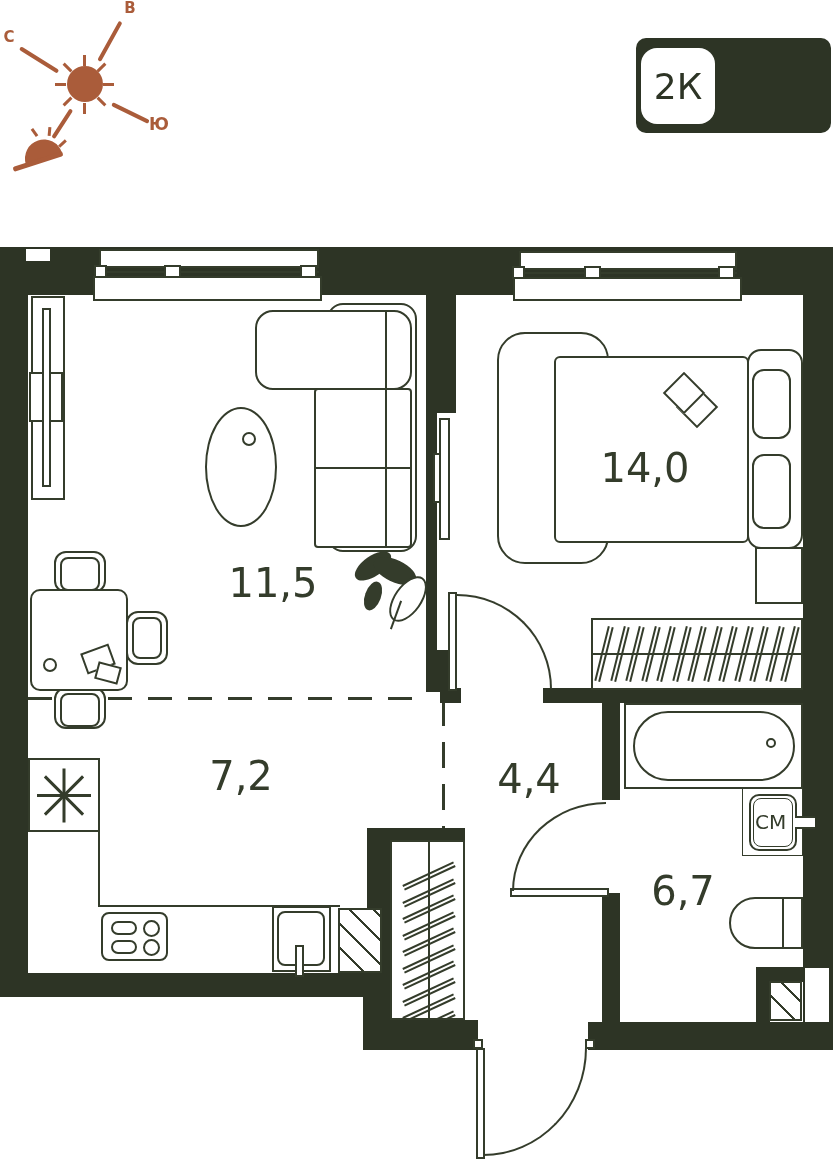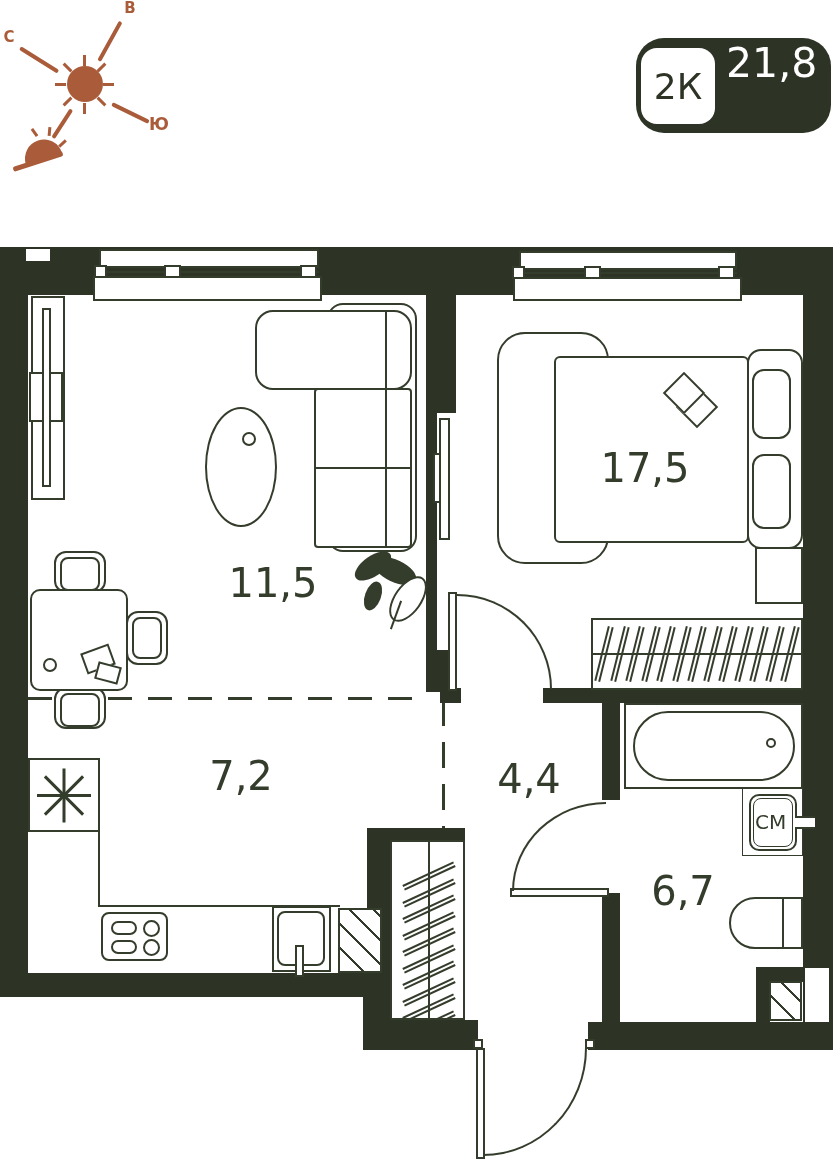--- a/index.html
+++ b/index.html
@@ -16,21 +16,21 @@
   .arc{position:absolute;box-sizing:border-box;}
   .hanger{position:absolute;width:2px;height:56px;border-left:2px solid var(--ink);
           border-right:2px solid var(--ink);box-sizing:content-box;}
   .hatch{position:absolute;background:#fff;border:2px solid var(--ink);box-sizing:border-box;
          background-image:repeating-linear-gradient(45deg,transparent 0 15px,var(--ink) 15px 17px);}
   .cline{position:absolute;height:4px;background:var(--accent);transform-origin:0 50%;border-radius:2px;}
   .clbl{position:absolute;color:var(--accent);font-weight:700;transform:translate(-50%,-50%);}
   .spike{position:absolute;width:3px;height:11px;background:var(--accent);}
   .dash-h{position:absolute;height:3px;background:repeating-linear-gradient(90deg,var(--ink) 0 24px,transparent 24px 40px);}
   .dash-v{position:absolute;width:3px;background:repeating-linear-gradient(180deg,var(--ink) 0 26px,transparent 26px 42px);}
-  .badge{position:absolute;left:636px;top:38px;width:195px;height:95px;background:var(--wall);border-radius:28px;}
+  .badge{position:absolute;left:636px;top:38px;width:195px;height:95px;background:var(--wall);border-radius:10px;}
   .badge .sq{position:absolute;left:5px;top:10px;width:74px;height:76px;background:#fff;border-radius:16px;
              display:flex;align-items:center;justify-content:center;font-size:36px;color:var(--wall);}
   .badge .nums{position:absolute;left:90px;top:3px;color:#fff;font-size:41px;line-height:44px;}
 </style>
 </head>
 <body>
 
 <div class="plan">
 
   <div>
@@ -59,21 +59,20 @@
       <div style="position:absolute;left:12px;top:159px;width:52px;height:5px;background:var(--accent);border-radius:2px;transform:rotate(-18deg);"></div>
       <div class="spike" style="left:33px;top:128px;height:9px;transform:rotate(-35deg);"></div>
       <div class="spike" style="left:48px;top:127px;height:9px;transform:rotate(5deg);"></div>
       <div class="spike" style="left:61px;top:139px;height:9px;transform:rotate(48deg);"></div>
     </div>
   </div>
 
   <div class="badge">
     <div class="sq">2К</div>
     <div class="nums">
-      <div>21,8</div>
     </div>
   </div>
 
   <div class="dash-h" style="left:28px;top:697px;width:398px;"></div>
   <div class="dash-v" style="left:442px;top:700px;height:128px;"></div>
 
   <div class="w" style="left:0;top:247px;width:833px;height:48px;"></div>
   <div class="w" style="left:0;top:247px;width:28px;height:750px;"></div>
   <div class="w" style="left:803px;top:247px;width:30px;height:803px;"></div>
   <div class="white" style="left:805px;top:968px;width:24px;height:54px;"></div>
@@ -263,18 +262,18 @@
   </div>
 
   <div>
     <div class="f" style="left:473px;top:1039px;width:10px;height:10px;"></div>
     <div class="f" style="left:585px;top:1039px;width:10px;height:10px;"></div>
     <div class="f" style="left:476px;top:1048px;width:9px;height:111px;"></div>
     <div class="arc" style="left:483px;top:1048px;width:104px;height:108px;border-bottom:2px solid var(--ink);border-right:2px solid var(--ink);border-bottom-right-radius:100% 100%;"></div>
   </div>
 
   <div class="lbl" style="left:261px;top:583px;margin-left:12px;">11,5</div>
-  <div class="lbl" style="left:645px;top:468px;">17,5</div>
+  <div class="lbl" style="left:645px;top:468px;">14,0</div>
   <div class="lbl" style="left:241px;top:776px;">7,2</div>
   <div class="lbl" style="left:529px;top:779px;">4,4</div>
   <div class="lbl" style="left:683px;top:891px;">6,7</div>
 
 </div>
 
 </body></html>

